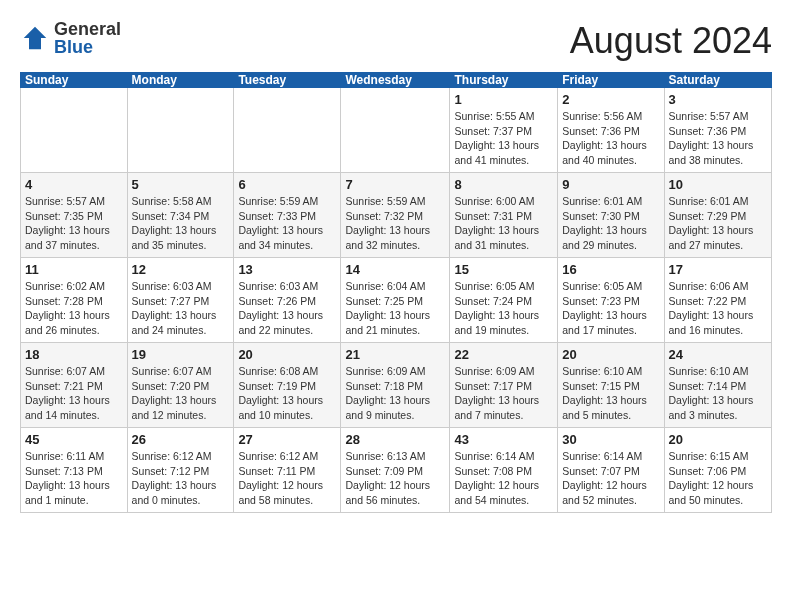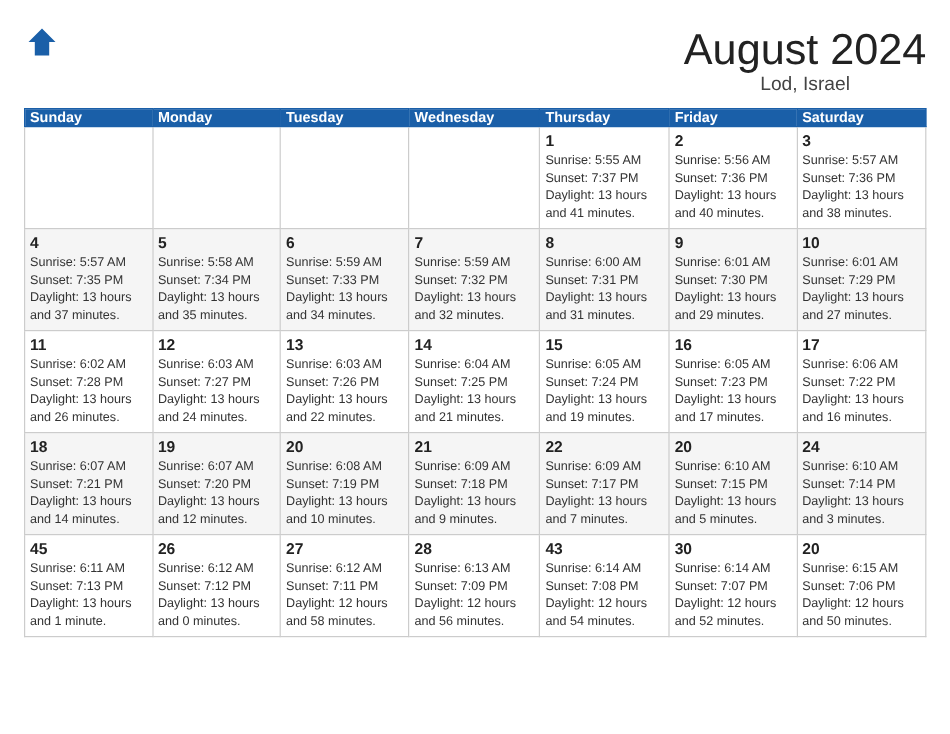--- a/index.html
+++ b/index.html
@@ -34,21 +34,21 @@
       font-size: 18px;
       font-weight: bold;
       color: #1a5fa8;
     }
     .logo-icon {
       width: 30px;
       height: 30px;
       margin-right: 4px;
     }
     .title-block {
-      text-align: center;
+      text-align: right;
     }
     .main-title {
       font-size: 36px;
       font-weight: normal;
       color: #222;
     }
     .subtitle {
       font-size: 16px;
       color: #444;
     }
@@ -95,24 +95,27 @@
   </style>
 </head>
 <body>
 
 <div class="header">
   <div class="logo">
     <svg class="logo-icon" viewBox="0 0 40 40">
       <rect x="0" y="0" width="40" height="40" fill="white"></rect>
       <polygon points="20,5 35,20 28,20 28,35 12,35 12,20 5,20" fill="#1a5fa8"></polygon>
     </svg>
+    <div class="logo-text">
+      <span class="logo-general">General</span>
+      <span class="logo-blue">Blue</span>
+    </div>
   </div>
   <div class="title-block">
     <div class="main-title">August 2024</div>
-    <div class="subtitle">Lod, Israel</div>
   </div>
 </div>
 
 <table class="calendar">
   <thead>
     <tr>
     <th>Sunday</th>
         <th>Monday</th>
         <th>Tuesday</th>
         <th>Wednesday</th>

